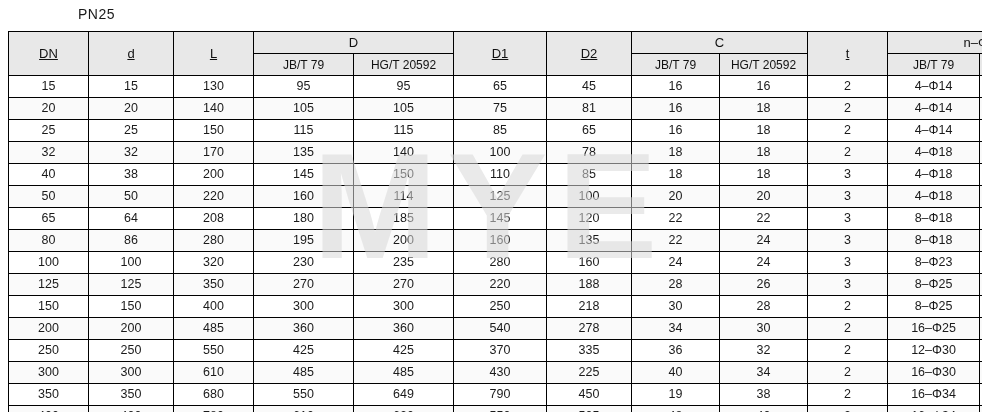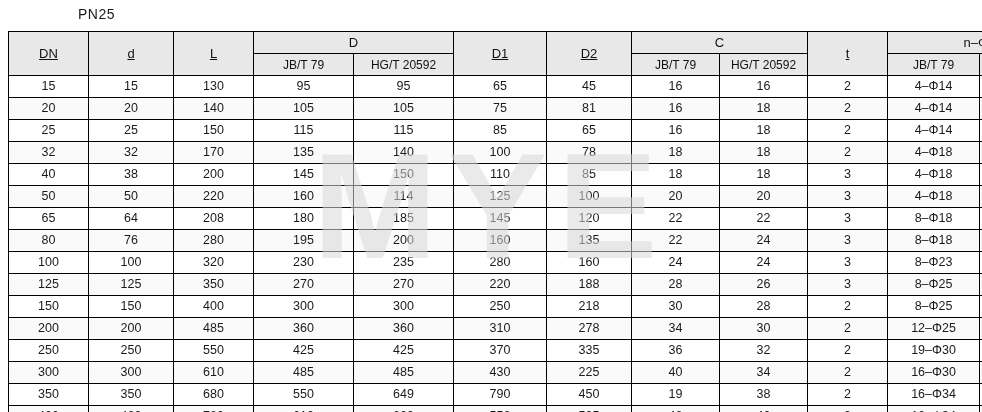--- a/index.html
+++ b/index.html
@@ -234,21 +234,21 @@
           <td>145</td>
           <td>120</td>
           <td>22</td>
           <td>22</td>
           <td>3</td>
           <td>8–Φ18</td>
           <td>8–Φ18</td>
         </tr>
         <tr>
           <td>80</td>
-          <td>76</td>
+          <td>86</td>
           <td>280</td>
           <td>195</td>
           <td>200</td>
           <td>160</td>
           <td>135</td>
           <td>22</td>
           <td>24</td>
           <td>3</td>
           <td>8–Φ18</td>
           <td>8–Φ22</td>
@@ -294,40 +294,40 @@
           <td>2</td>
           <td>8–Φ25</td>
           <td>8–Φ26</td>
         </tr>
         <tr>
           <td>200</td>
           <td>200</td>
           <td>485</td>
           <td>360</td>
           <td>360</td>
-          <td>310</td>
+          <td>540</td>
           <td>278</td>
           <td>34</td>
           <td>30</td>
           <td>2</td>
-          <td>12–Φ25</td>
+          <td>16–Φ25</td>
           <td>12–Φ26</td>
         </tr>
         <tr>
           <td>250</td>
           <td>250</td>
           <td>550</td>
           <td>425</td>
           <td>425</td>
           <td>370</td>
           <td>335</td>
           <td>36</td>
           <td>32</td>
           <td>2</td>
-          <td>19–Φ30</td>
+          <td>12–Φ30</td>
           <td>12–Φ30</td>
         </tr>
         <tr>
           <td>300</td>
           <td>300</td>
           <td>610</td>
           <td>485</td>
           <td>485</td>
           <td>430</td>
           <td>225</td>

